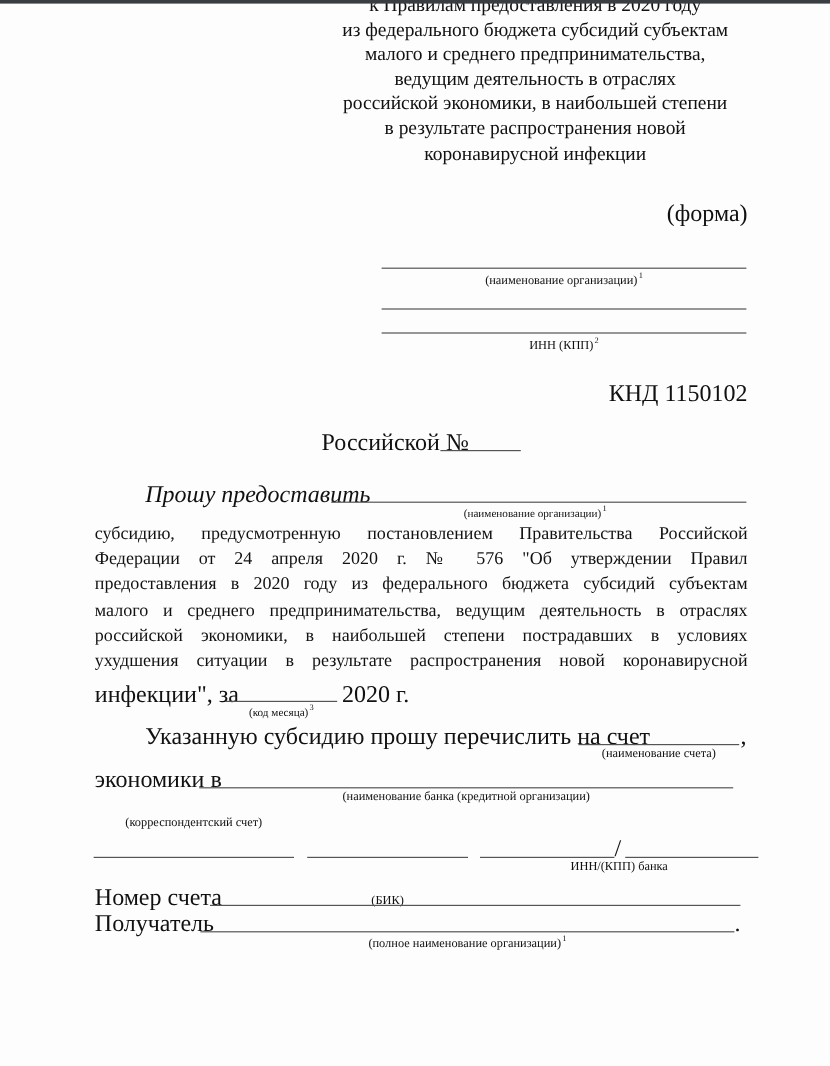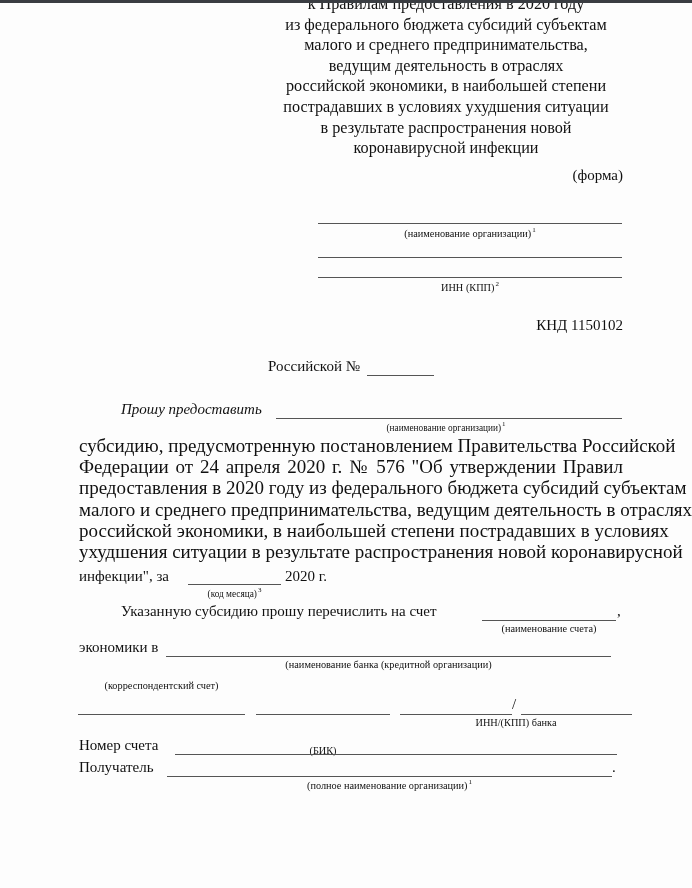--- a/index.html
+++ b/index.html
@@ -14,41 +14,40 @@
     background:#3a3d42; z-index:5;
   }
   .abs { position:absolute; white-space:nowrap; }
   .hdr {
     position:absolute; left:262px; width:368px; text-align:center;
     font-size:16.2px; line-height:20.6px;
   }
   .line { position:absolute; height:0; border-top:1px solid #555; }
   .cap { position:absolute; font-size:10.3px; text-align:center; white-space:nowrap; }
   .cap sup { font-size:7px; vertical-align:5px; margin-left:1px; }
-  .txt16 { font-size:15px; }
+  .txt16 { font-size:20px; }
   .para {
     position:absolute; left:79px; width:544px;
-    font-size:19px; line-height:21.2px; text-align:justify;
+    font-size:15px; line-height:21.2px; text-align:justify;
   }
   .para .ln { display:block; text-align:justify; text-align-last:justify; height:21.2px; white-space:nowrap; }
 </style>
 </head>
 <body>
 
 <div class="topbar"></div>
 
 <div>
 
   <div class="hdr" style="top:-6px;">
     <div>к Правилам предоставления в 2020 году</div>
     <div>из федерального бюджета субсидий субъектам</div>
     <div>малого и среднего предпринимательства,</div>
     <div>ведущим деятельность в отраслях</div>
     <div>российской экономики, в наибольшей степени</div>
-    <div>пострадавших в условиях ухудшения ситуации</div>
     <div>в результате распространения новой</div>
     <div>коронавирусной инфекции</div>
   </div>
 
   <div class="abs txt16" style="right:69px; top:167px;">(форма)</div>
 
   <div class="abs" style="left:318px; top:206px; width:304px; height:17px;">
     <span></span>
   </div>
   <div class="line" style="left:318px; top:223px; width:304px;"></div>

